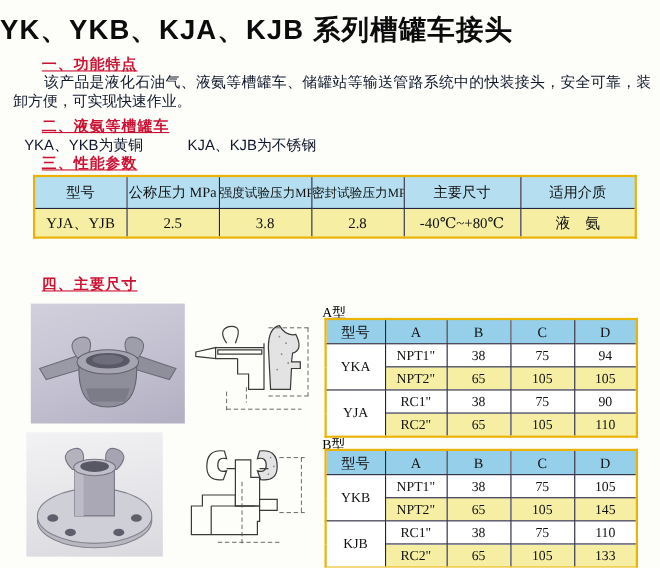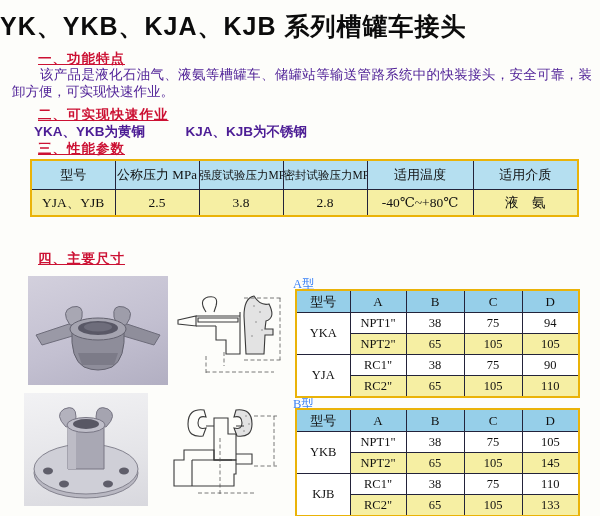--- a/index.html
+++ b/index.html
@@ -12,21 +12,21 @@
   .abs{position:absolute;}
   .page-title{
     top:10px;left:0;width:600px;
     font-size:25px;font-weight:700;letter-spacing:1px;color:#0c0c0c;
   }
   .sec-head{
     font-size:13.5px;font-weight:700;color:var(--red,#cc1133);
     letter-spacing:1px;white-space:nowrap;text-decoration:underline;
   }
   .body-text{
-    font-size:13.5px;line-height:17px;color:#4c1d95;
+    font-size:13.5px;line-height:17px;color:#0f172a;
   }
   .para{left:12px;top:66px;width:580px;text-indent:28px;text-align:justify;}
   table{border-collapse:collapse;table-layout:fixed;}
   .tbl{border:2px solid #eab308;background:#fff;}
   .tbl th,.tbl td{
     border:1px solid #23233a;text-align:center;vertical-align:middle;
     font-family:"Liberation Serif","DejaVu Serif",serif;
     font-weight:400;padding:0;overflow:hidden;white-space:nowrap;
   }
   .tbl th{background:var(--th-blue,#b5dff0);}
@@ -34,21 +34,21 @@
   .perf th{height:28px;font-size:13px;}
   .perf td{height:25px;font-size:13.5px;}
   .dim{width:283px;}
   .dim th{height:21px;font-size:13px;background:var(--th-blue2,#96cfe9);}
   .dim td{height:20px;font-size:12.5px;}
   .yellow td{background:var(--row-yellow,#f6efa3);}
   td.model{background:#fff;}
   .dim td.model{background:#fff;}
   .type-label{
     font-family:"Liberation Serif","DejaVu Serif",serif;
-    font-size:12.5px;color:#3b82f6;
+    font-size:12.5px;color:#000000;
   }
   .photo{
     border:0;display:flex;align-items:center;justify-content:center;
   }
   .photo-a{
     left:28px;top:276px;width:140px;height:109px;
     background:linear-gradient(160deg,#d3d0dd 0%,#c3c0d1 55%,#b2afc2 100%);
   }
   .photo-b{
     left:24px;top:393px;width:124px;height:113px;
@@ -57,41 +57,41 @@
   svg{display:block;}
 </style>
 </head>
 <body>
 
 <div class="abs page-title">YK、YKB、KJA、KJB 系列槽罐车接头</div>
 
 <div class="abs sec-head" style="left:38px;top:50px;">一、功能特点</div>
 <div class="abs body-text para">该产品是液化石油气、液氨等槽罐车、储罐站等输送管路系统中的快装接头，安全可靠，装卸方便，可实现快速作业。</div>
 
-<div class="abs sec-head" style="left:38px;top:106px;">二、可实现快速作业</div>
-<div class="abs body-text" style="left:34px;top:123px;font-weight:bold;">YKA、YKB为黄铜　　　KJA、KJB为不锈钢</div>
+<div class="abs sec-head" style="left:38px;top:106px;">二、液氨等槽罐车</div>
+<div class="abs body-text" style="left:22px;top:123px;">YKA、YKB为黄铜　　　KJA、KJB为不锈钢</div>
 
 <div class="abs sec-head" style="left:38px;top:140px;">三、性能参数</div>
 
 <table class="abs tbl perf">
   <colgroup>
     <col style="width:84px">
       <col style="width:84px">
       <col style="width:84px">
     <col style="width:84px">
       <col style="width:106px">
       <col style="width:105px">
   </colgroup>
   <tbody>
       <tr>
     <th>型号</th>
     <th>公称压力 MPa</th>
     <th style="font-size:11.5px">强度试验压力MPa</th>
     <th style="font-size:11.5px">密封试验压力MPa</th>
-    <th>适用温度</th>
+    <th>主要尺寸</th>
     <th>适用介质</th>
   </tr>
   <tr class="yellow">
     <td>YJA、YJB</td>
     <td>2.5</td>
     <td>3.8</td>
     <td>2.8</td>
     <td>-40℃~+80℃</td>
     <td>液　氨</td>
   </tr>

